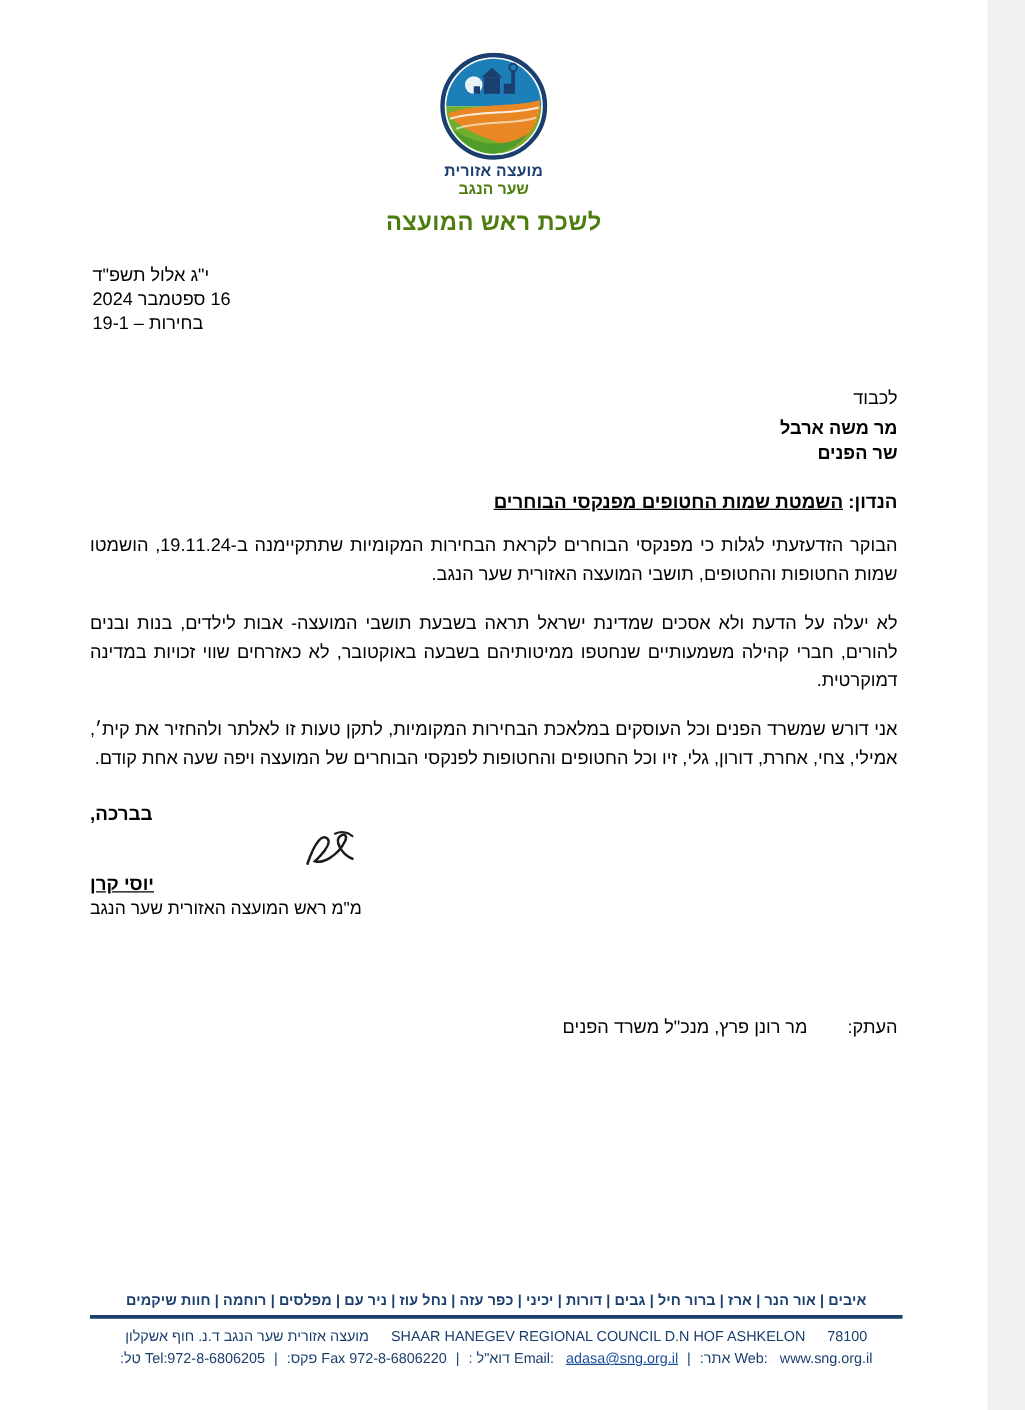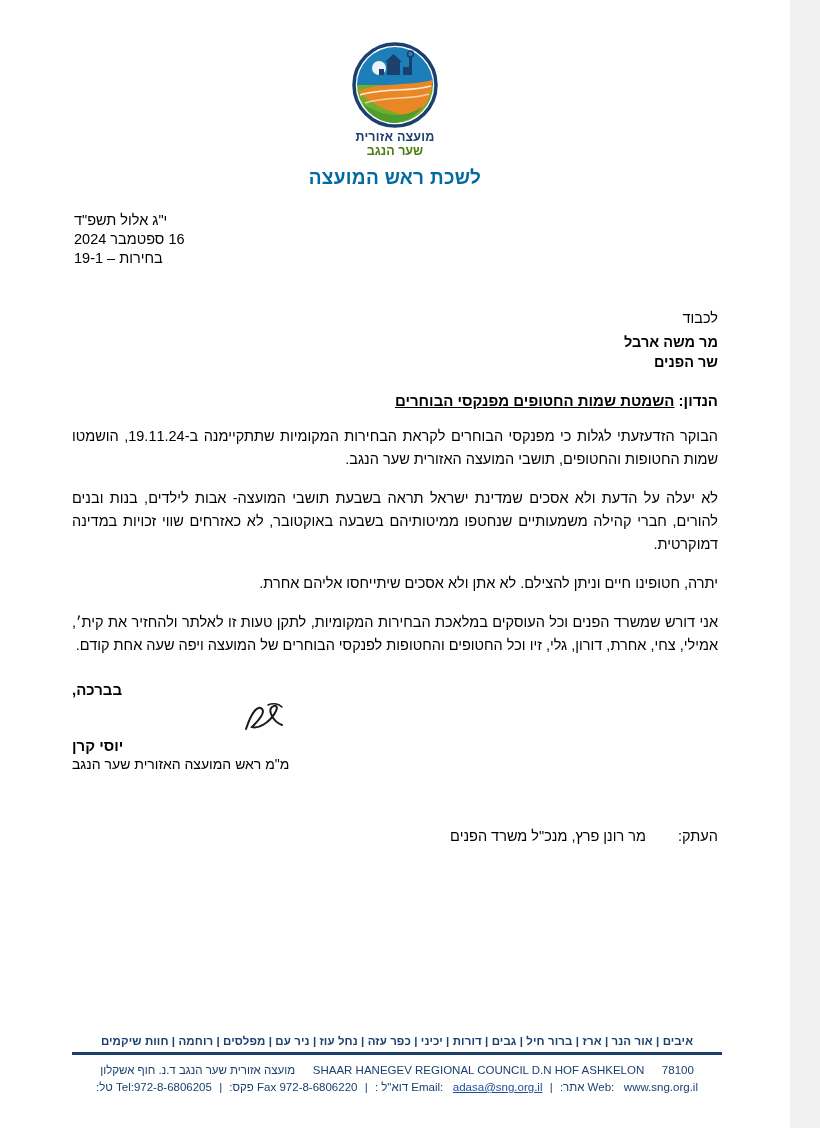--- a/index.html
+++ b/index.html
@@ -49,21 +49,21 @@
   .logo-text-2 {
     font-size: 12.5px;
     font-weight: bold;
     color: #4d7c0f;
     line-height: 14px;
   }
   .bureau-title {
     margin-top: 8px;
     font-size: 19px;
     font-weight: bold;
-    color: #0369a1;
+    color: #4d7c0f;
     letter-spacing: 0.3px;
   }
 
   
   .meta-block {
     margin-top: 22px;
     text-align: left;
     direction: rtl;
     font-size: 14.5px;
     color: #000;
@@ -129,34 +129,35 @@
     margin-right: 420px;
     width: 60px;
     height: 34px;
   }
   .sign-name {
     margin-top: 2px;
     font-size: 15px;
     font-weight: bold;
     margin-right: 410px;
     display: inline-block;
+    text-decoration: underline;
   }
   .sign-role {
     font-size: 14px;
     margin-top: 1px;
     margin-right: 330px;
   }
 
   
   .cc-row {
     margin-top: 56px;
     text-align: right;
     font-size: 14.5px;
   }
-  .cc-label { display: inline-block; }
+  .cc-label { display: inline-block; margin-top: 24px; }
   .cc-value { display: inline-block; margin-right: 28px; }
 
   
   .footer {
     position: absolute;
     left: 72px;
     right: 68px;
     bottom: 32px;
     text-align: center;
   }
@@ -240,21 +241,20 @@
 
 
   <div class="subject">
     <span>הנדון:</span>
     <span class="subject-value">השמטת שמות החטופים מפנקסי הבוחרים</span>
   </div>
 
   <div class="body-text">
     <p>הבוקר הזדעזעתי לגלות כי מפנקסי הבוחרים לקראת הבחירות המקומיות שתתקיימנה ב-19.11.24, הושמטו שמות החטופות והחטופים, תושבי המועצה האזורית שער הנגב.</p>
     <p>לא יעלה על הדעת ולא אסכים שמדינת ישראל תראה בשבעת תושבי המועצה- אבות לילדים, בנות ובנים להורים, חברי קהילה משמעותיים שנחטפו ממיטותיהם בשבעה באוקטובר, לא כאזרחים שווי זכויות במדינה דמוקרטית.</p>
-    <p>יתרה, חטופינו חיים וניתן להצילם. לא אתן ולא אסכים שיתייחסו אליהם אחרת.</p>
     <p>אני דורש שמשרד הפנים וכל העוסקים במלאכת הבחירות המקומיות, לתקן טעות זו לאלתר ולהחזיר את קית׳, אמילי, צחי, אחרת, דורון, גלי, זיו וכל החטופים והחטופות לפנקסי הבוחרים של המועצה ויפה שעה אחת קודם.</p>
   </div>
 
   <div class="sign-block">
     <div><span class="sign-regards">בברכה,</span></div>
     <div class="sign-scribble">
       <svg width="60" height="34" viewBox="0 0 60 34" xmlns="http://www.w3.org/2000/svg">
         <path d="M8 28 C14 10 20 4 24 8 C28 12 18 22 14 26 C20 28 32 22 38 10 C40 6 38 3 34 6 C30 9 34 20 44 24" fill="none" stroke="#1b1b1b" stroke-width="2" stroke-linecap="round"></path>
         <path d="M30 4 C34 2 40 2 44 6" fill="none" stroke="#1b1b1b" stroke-width="1.6" stroke-linecap="round"></path>
       </svg>

